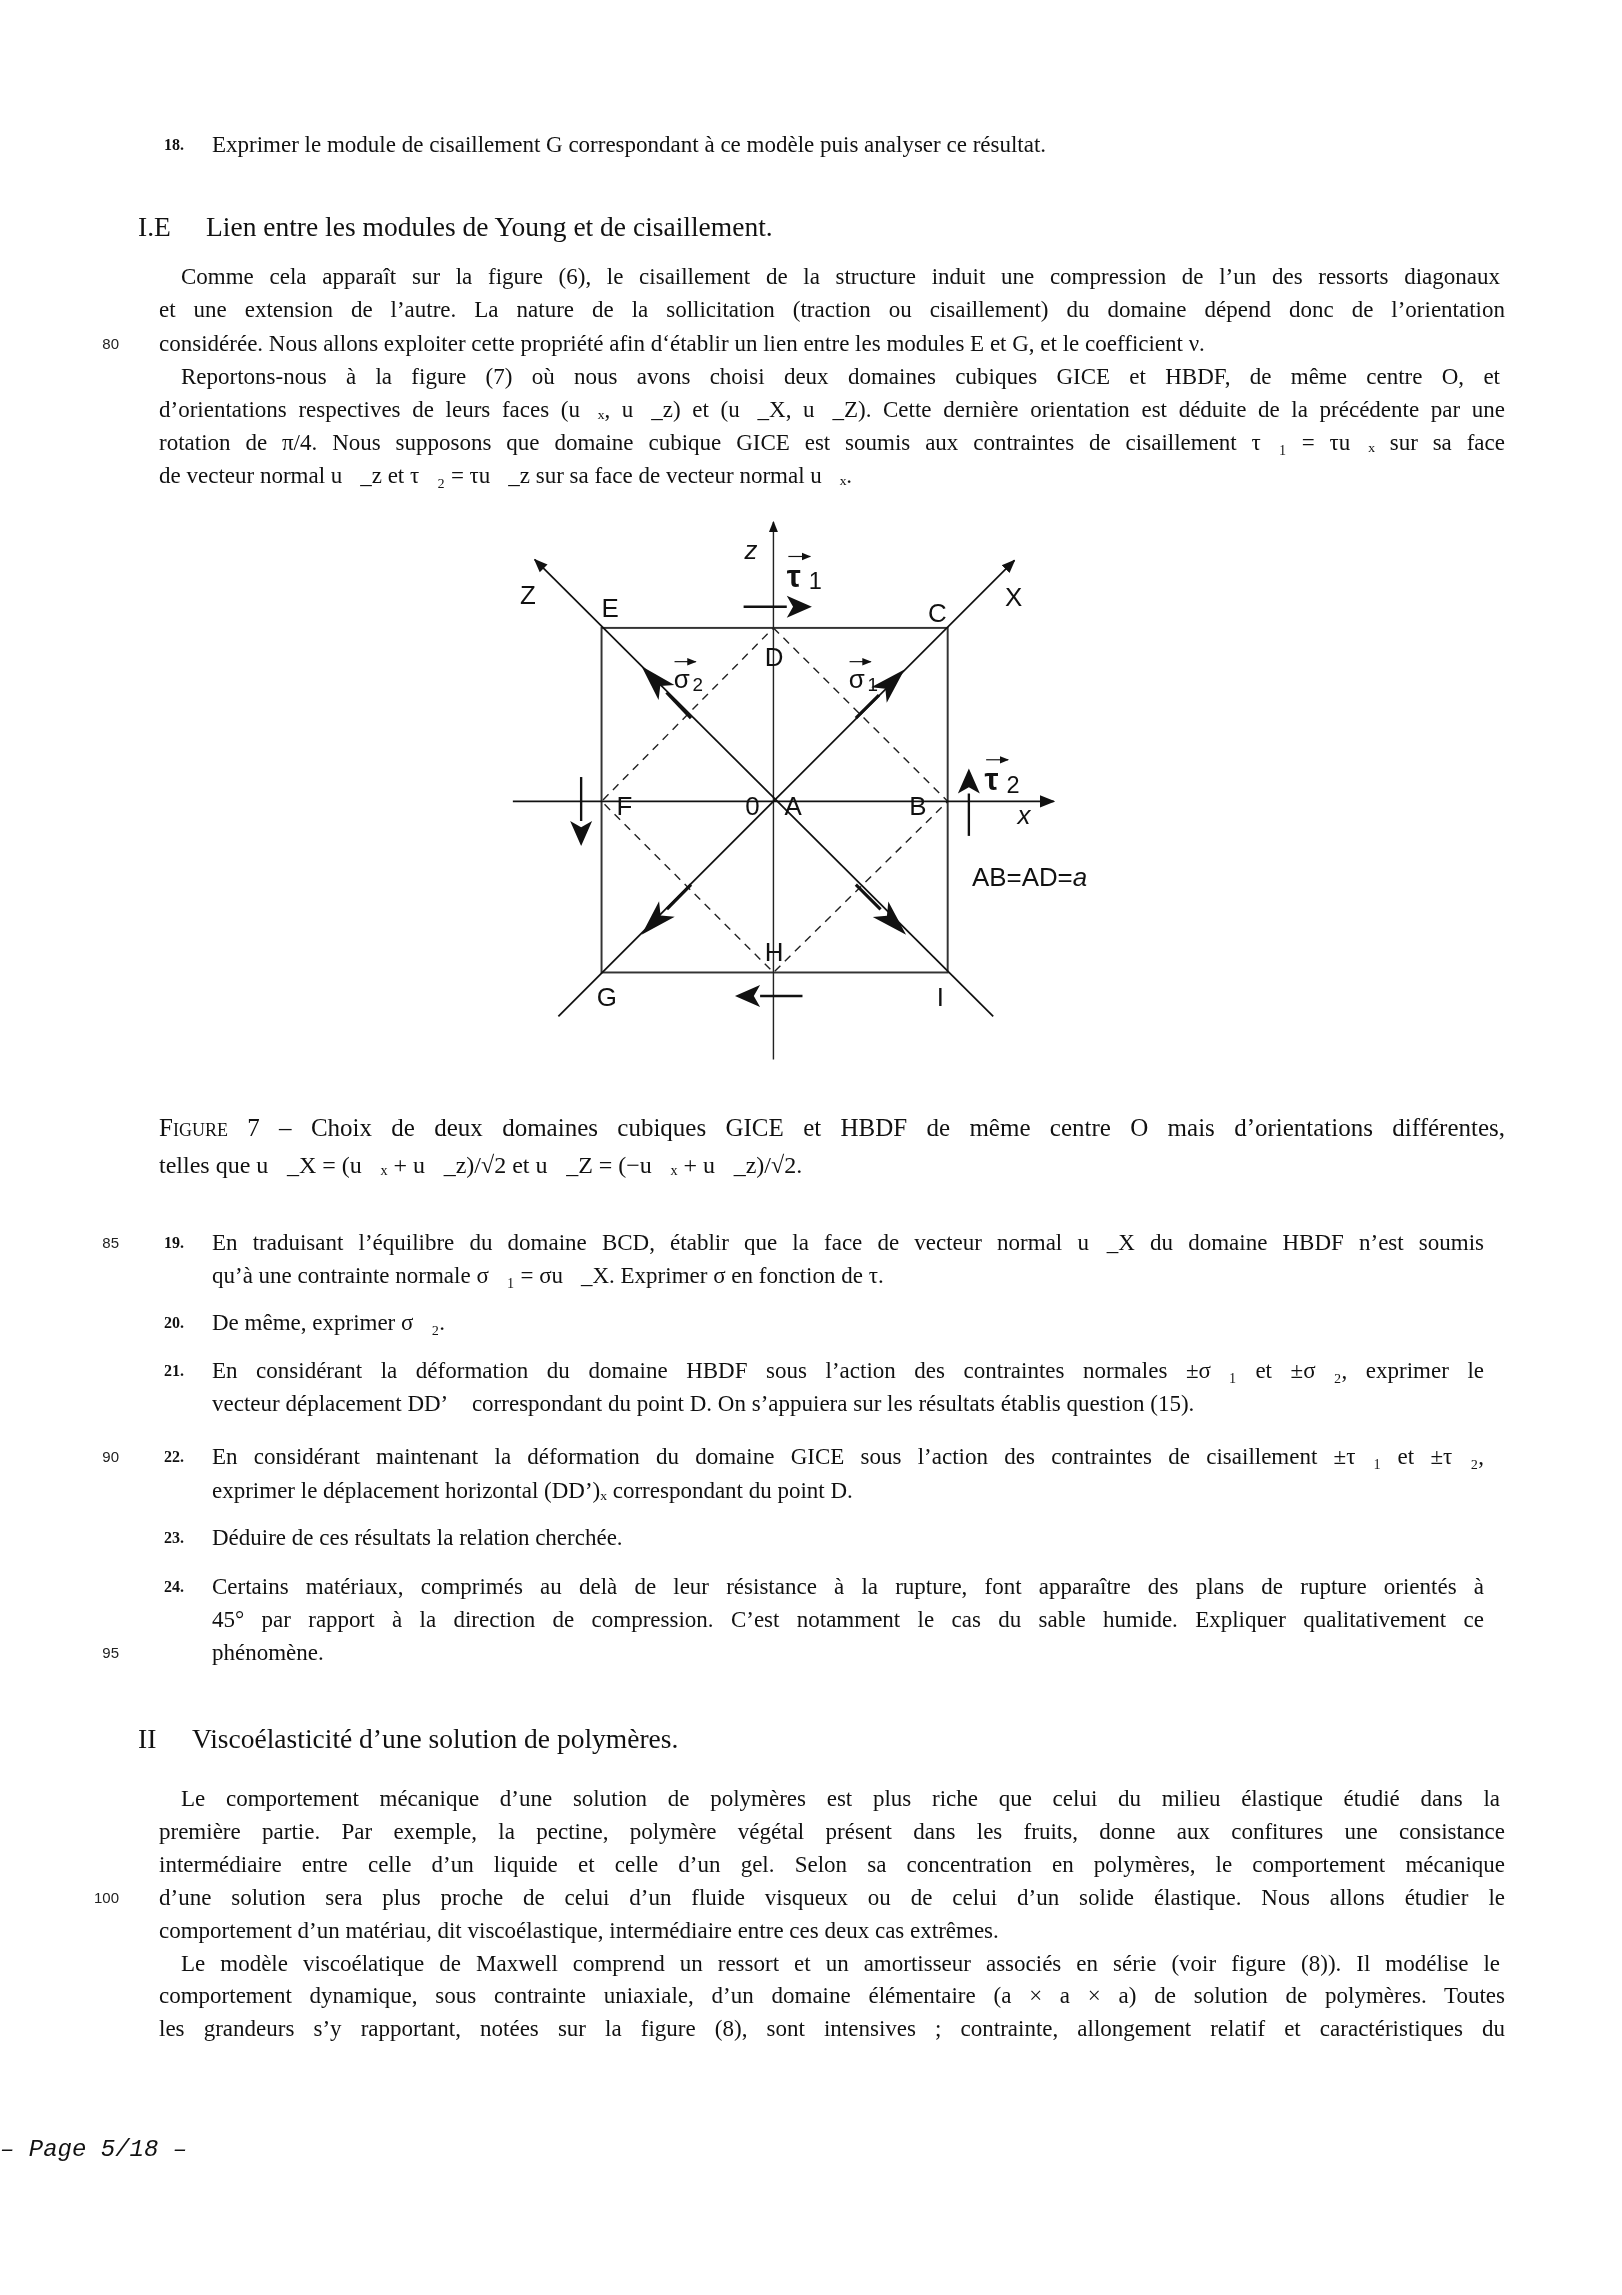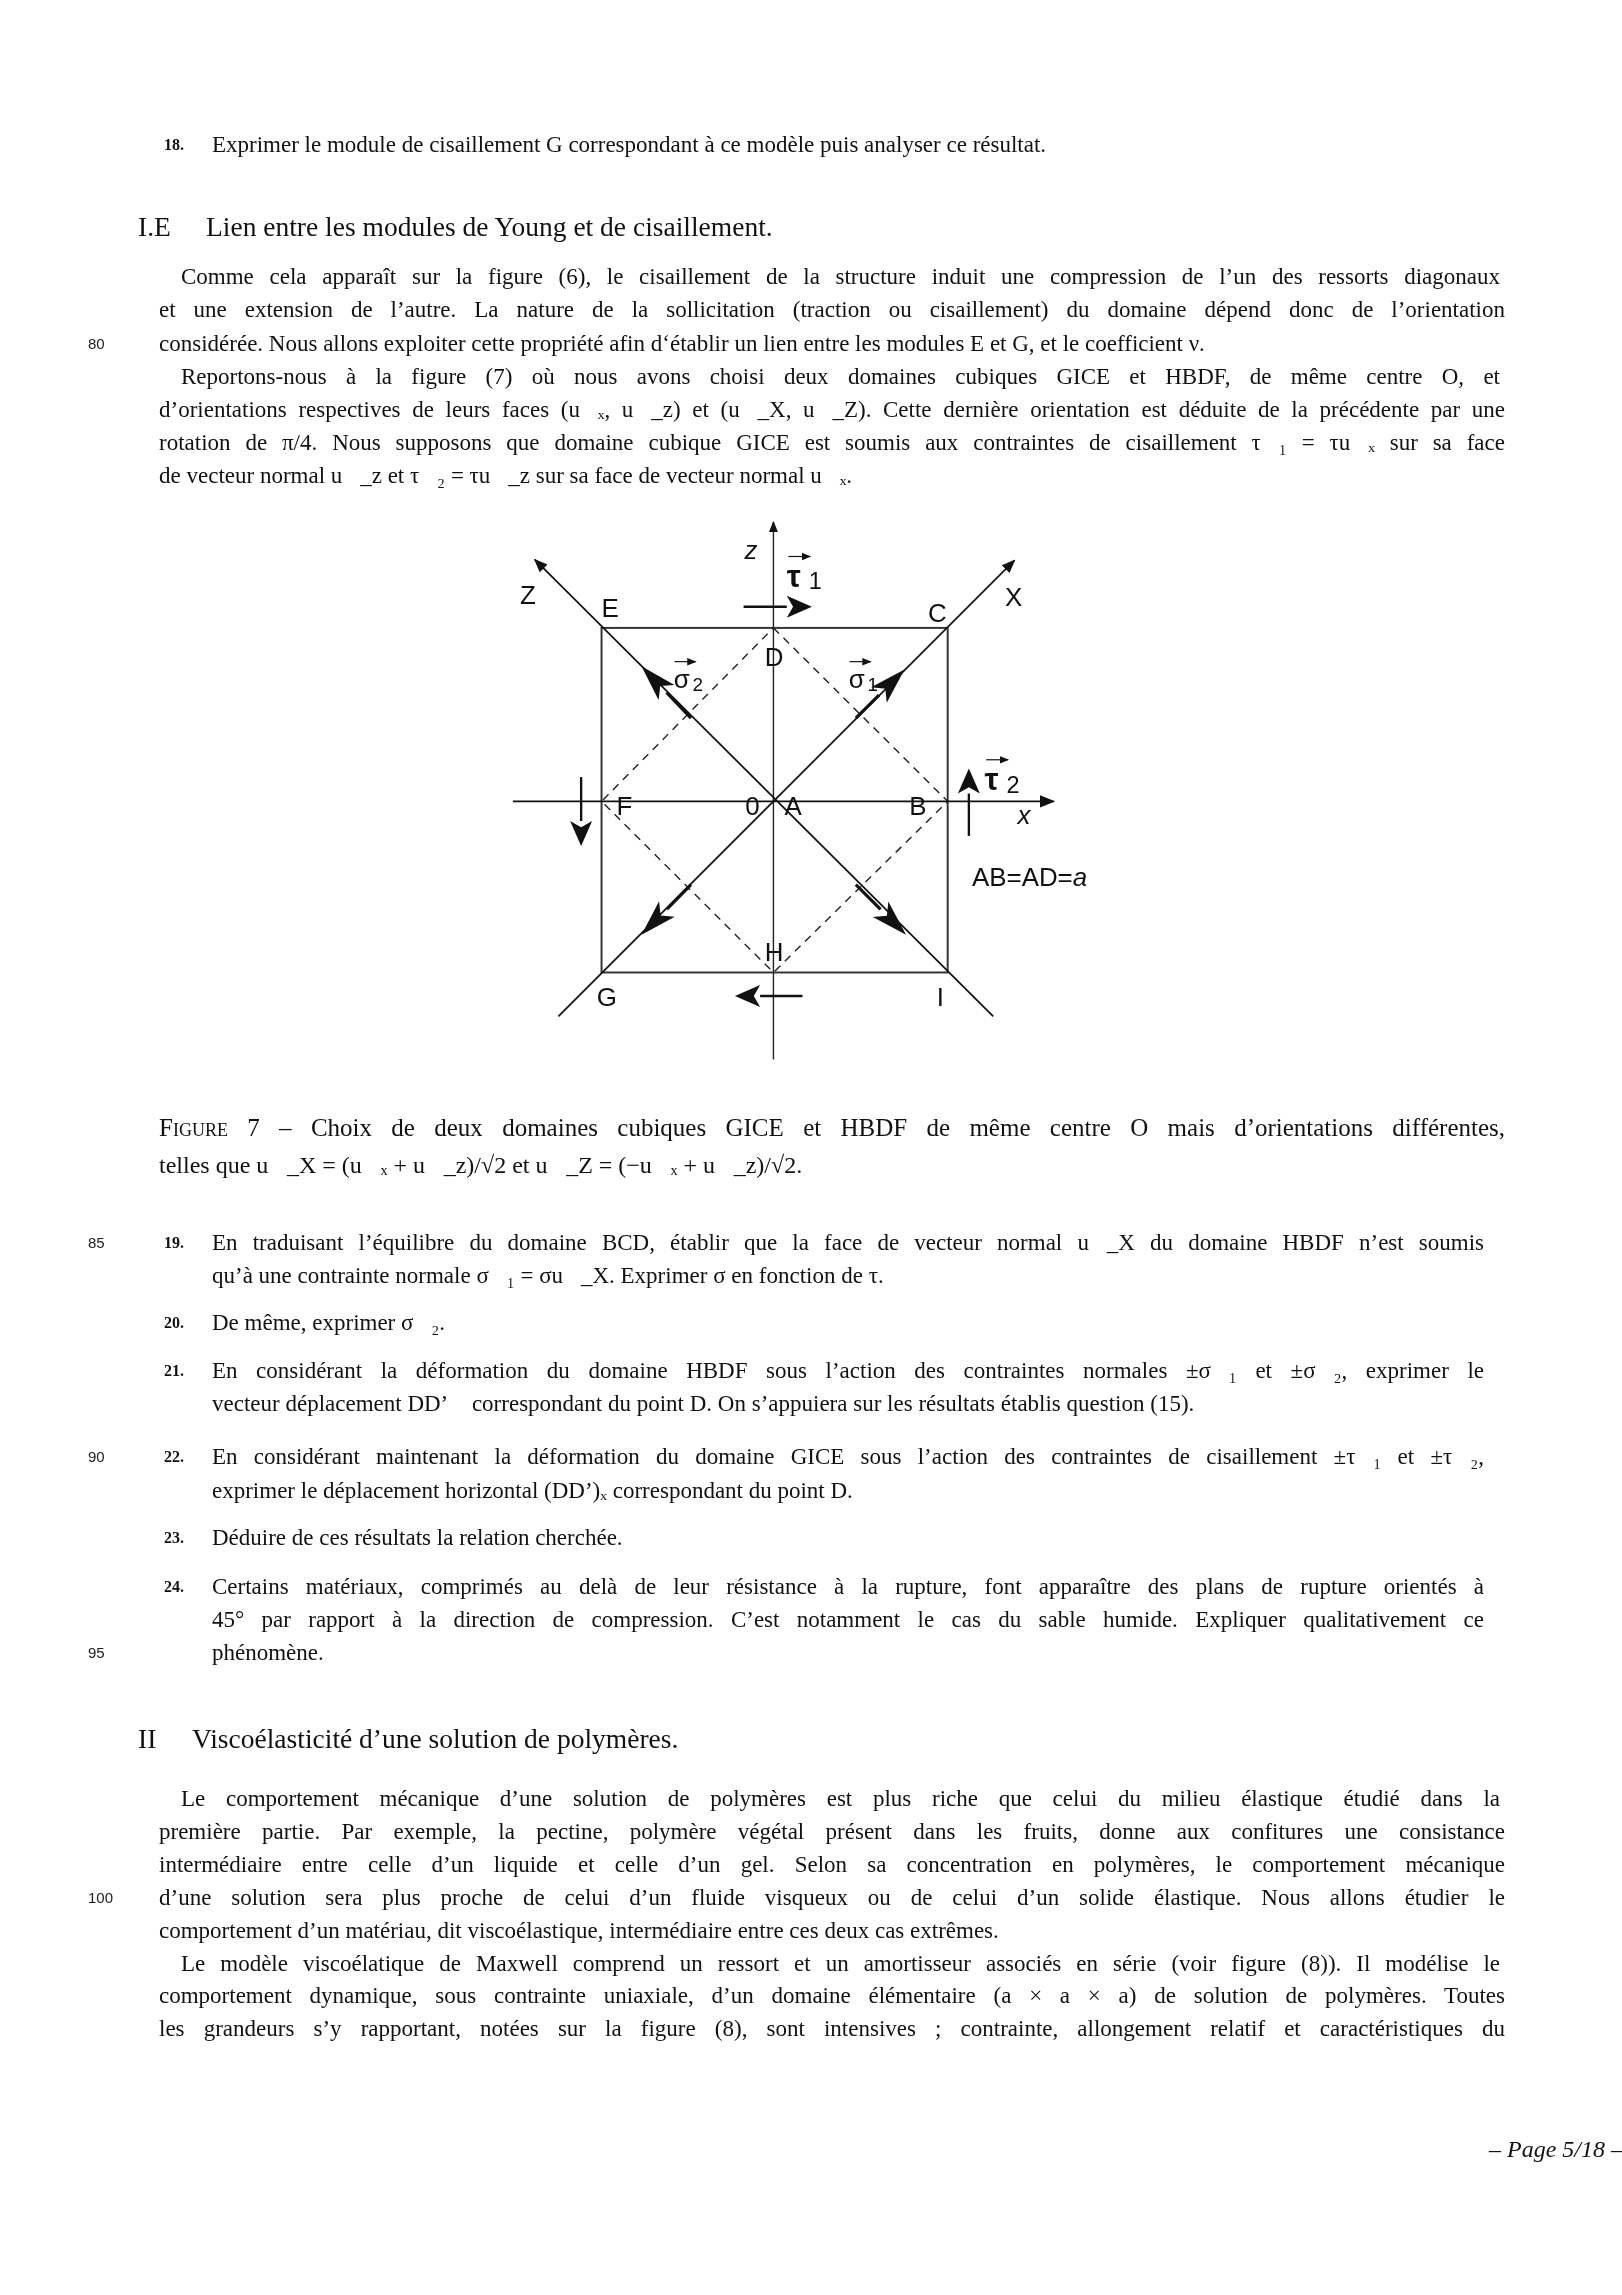--- a/index.html
+++ b/index.html
@@ -5,24 +5,24 @@
   html, body { margin: 0; padding: 0; background: #ffffff; }
   body { width: 1623px; height: 2295px; position: relative; overflow: hidden;
          font-family: "Liberation Serif", "DejaVu Serif", serif; color: #111; }
   .ln { position: absolute; left: 212px; width: 1272px; font-size: 23px; line-height: 30px;
         white-space: nowrap; text-align: justify; text-align-last: justify; }
   .ln.full { left: 138px; width: 1346px; margin-left: 21px; }
   .ln.last { text-align-last: left; }
   .ln.indent { left: 181px; width: 1319px; }
   .qnum { position: absolute; left: 164px; font-size: 16px; line-height: 30px; font-weight: bold; }
   .lineno { position: absolute; left: 88px; width: 31px; font-family: "Liberation Sans", sans-serif;
-            font-size: 15px; line-height: 30px; text-align: left; color: #222; }
+            font-size: 15px; line-height: 30px; text-align: right; color: #222; }
   .heading { position: absolute; font-weight: normal; font-size: 27.5px; line-height: 35px; white-space: nowrap; }
-  .footer { position: absolute; left: 0; width: 1623px; top: 2134px; text-align: right;
-            font-style: italic; font-size: 24px; line-height: 31px; }
+  .footer { position: absolute; left: 0; width: 1623px; top: 2134px; text-align: left;
+            font-style: italic; font-size: 24px; line-height: 31px; font-family: Liberation Mono, monospace; }
   .caption-sc { font-variant: small-caps; }
   #figure { position: absolute; left: 0; top: 0; }
   .flabel { font-family: "Liberation Sans", "DejaVu Sans", sans-serif; font-size: 33px; fill: #111; }
   .flabel.it { font-style: italic; }
   .fsub { font-size: 24px; }
 </style>
 </head>
 <body>
 
 <div class="qnum" style="top:130px">18.</div>

